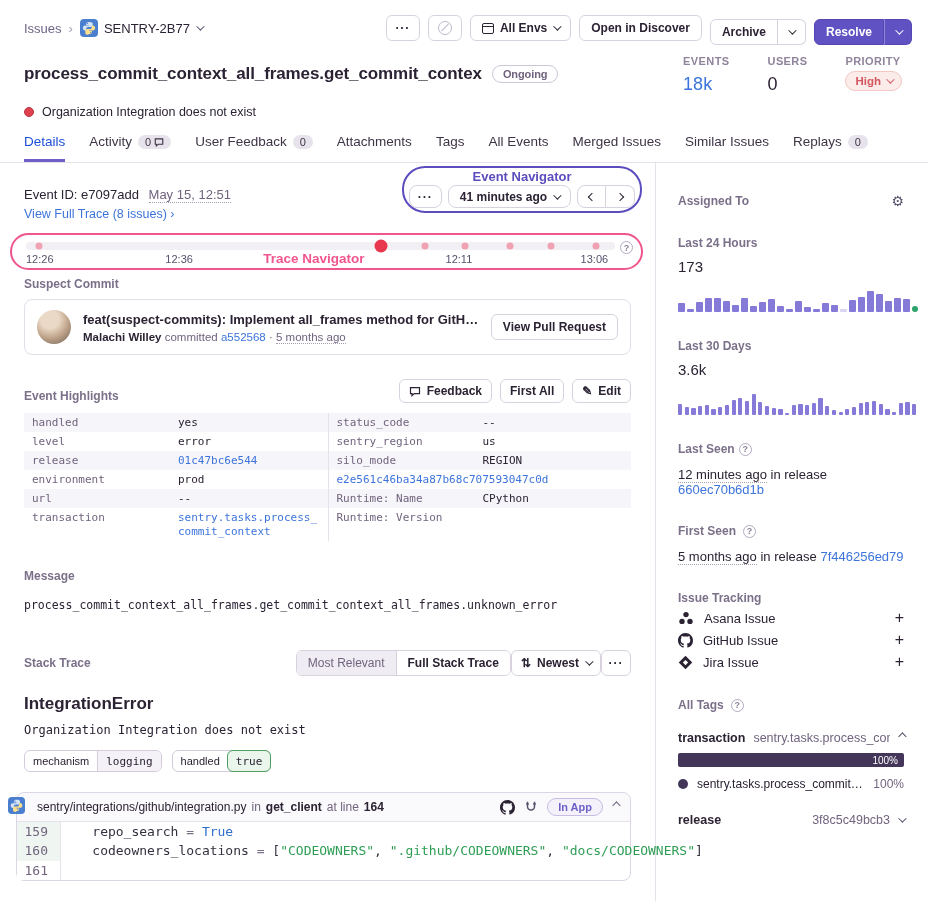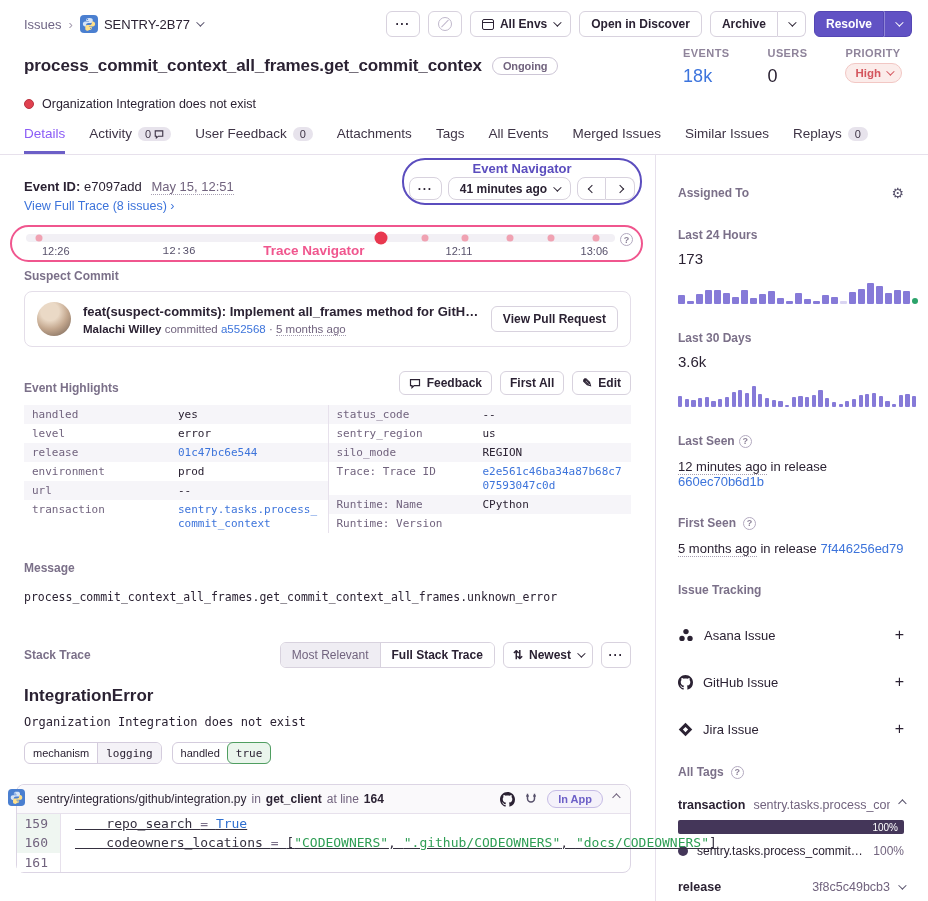--- a/index.html
+++ b/index.html
@@ -19,21 +19,21 @@
   .help { width:13px; height:13px; border-radius:50%; border:1.2px solid #b3aac0;
           color:#8d8399; font-size:9px; font-weight:700; display:inline-flex;
           align-items:center; justify-content:center; flex-shrink:0; }
   .link { color:#3d74db; text-decoration:none; cursor:pointer; }
   .dotted { border-bottom:1px dotted #a79fb2; }
   .btn { display:inline-flex; align-items:center; gap:6px; height:26px; padding:0 11px;
          border:1px solid #d8d2de; border-radius:6px; background:#fff; font-weight:700;
          font-size:12px; color:#2b2233; cursor:pointer; white-space:nowrap; }
   .btn.sm { height:24px; font-size:12px; padding:0 9px; }
   .btn.icon-only { width:34px; justify-content:center; padding:0; font-weight:700; letter-spacing:1px; }
-  .split { display:inline-flex; }
+  .split { display:inline-flex;margin-top:8px; }
   .split .btn:first-child { border-radius:6px 0 0 6px; }
   .split .btn:last-child  { border-radius:0 6px 6px 0; border-left:0; width:28px; justify-content:center; padding:0; }
   .sec-h { font-size:12px; font-weight:700; color:#7b7089; }
 
   
   .topbar { display:flex; justify-content:space-between; align-items:center; padding:11px 16px 2px 24px; }
   .crumbs { display:flex; align-items:center; gap:7px; font-size:13px; color:#6f6585;justify-content:center; }
   .crumbs .sep { color:#a79fb2; font-size:13px; }
   .crumbs .sid { color:#2b2233; font-weight:500; display:flex; align-items:center; gap:6px; }
   .crumbs .chv { color:#57516b; }
@@ -57,33 +57,33 @@
   .stat .val.blue { color:#3c74dd; }
   .pill-high { display:inline-flex; align-items:center; gap:5px; background:#fbecea; border:1px solid #f2c7c4;
                color:#d4565e; font-size:11.5px; font-weight:700; border-radius:14px; padding:3px 9px; margin-top:4px; }
   .culprit { display:flex; align-items:center; gap:8px; padding:0 24px; margin-top:10px; font-size:12.5px; }
   .err-dot { width:10px; height:10px; border-radius:50%; background:#e0414f; border:1.5px solid #b93341; flex-shrink:0; }
 
   
   .tabs { display:flex; gap:24px; padding:15px 24px 0; border-bottom:1px solid #e7e1ec; }
   .tab { display:flex; align-items:center; gap:6px; padding-bottom:10px; font-size:13.5px;
          color:#3e3446; cursor:pointer; border-bottom:3px solid transparent; }
-  .tab.active { color:#8b5cf6; border-bottom-color:#6c5fc7; }
+  .tab.active { color:#1d4ed8; border-bottom-color:#6c5fc7; }
   .count { background:#e7e3ec; border-radius:20px; font-size:11px; padding:1px 7px; color:#3e3446;
            display:inline-flex; align-items:center; gap:3px; }
 
   
   .content { display:flex; height:763px; }
   main { flex:1; min-width:0; padding:24px 24px 0; position:relative; }
   aside { width:273px; flex-shrink:0; border-left:1px solid #e7e1ec; padding:30px 24px 0 22px; }
 
   
   .event-head { position:relative; }
   .eid-line { font-size:13px; }
-  .eid-line b { font-weight:700; }
+  .eid-line b { font-weight:400; }
   .eid-time { color:#71637e; margin-left:6px; }
   .trace-line { margin-top:5px; font-size:12.5px; }
   .evnav { position:absolute; top:-21px; right:-11px; width:240px; height:47px;
            border:2.5px solid #5b4dbe; border-radius:23px; background:#fff; text-align:center; }
   .evnav-label { color:#5b4dbe; font-size:13px; font-weight:700; margin-top:1px; }
   .evnav-ctrls { display:flex; justify-content:center; gap:6px; margin-top:1px; }
   .evnav-ctrls .btn { height:23px; border-radius:8px; }
   .pair { display:inline-flex; }
   .pair .btn { width:29px; justify-content:center; padding:0; }
   .pair .btn:first-child { border-radius:8px 0 0 8px; }
@@ -91,21 +91,21 @@
 
   
   .tracenav { position:relative; margin:12px -12px 0 -14px; height:37px;
               border:2.5px solid #f0568e; border-radius:19px; padding:7px 26px 0 14px; }
   .track { position:relative; height:8px; background:#f2f0f5; border-radius:4px; }
   .tdot { position:absolute; top:50%; transform:translate(-50%,-50%); width:7px; height:7px;
           border-radius:50%; background:#f0a2b2; cursor:pointer; }
   .tdot.big { width:13px; height:13px; background:#e8384f; }
   .ticks { position:relative; height:14px; margin-top:2px; font-size:11px; color:#57516b; }
   .tick { position:absolute; transform:translateX(-50%); top:1px; }
-  .tick:first-child { transform:none;margin-left:16px; }
+  .tick:first-child { transform:none; }
   .tracenav .help { position:absolute; right:8px; top:6px; }
   .tracenav-label { position:absolute; left:48%; transform:translateX(-50%); bottom:2px;
                     color:#f0568e; font-size:13.5px; font-weight:700; white-space:nowrap; }
 
   
   .suspect-h { margin-top:7px; }
   .commit-card { margin-top:8px; border:1px solid #e4dee9; border-radius:8px; padding:10px 12px;
                  display:flex; align-items:center; gap:12px; }
   .avatar { width:34px; height:34px; border-radius:50%; flex-shrink:0;
             background: radial-gradient(circle at 38% 28%, #ead9c6 0 28%, #c3a78e 55%, #6d5c50 100%); }
@@ -123,21 +123,21 @@
   .kv-row { display:flex; font-family:"DejaVu Sans Mono", monospace; font-size:11px; line-height:14px; }
   .kv-row.odd { background:#f6f5f9; }
   .kv-key { width:146px; flex-shrink:0; color:#71637e; padding:3px 8px 2px; }
   .kv-val { flex:1; color:#2b2233; padding:3px 8px 2px; word-break:break-word; }
   .kv-val.lnk { color:#3d74db; word-break:break-all; }
 
   
   .msg-h { margin-top:28px; }
   .msg-text { margin-top:15px; font-family:"DejaVu Sans Mono", monospace; font-size:11.5px; }
   .st-row { margin-top:38px; display:flex; align-items:center; }
-  .st-ctrls { margin-left:auto; display:flex; gap:8px; align-items:center; }
+  .st-ctrls { margin-left:auto; display:flex; align-items:center; }
   .seg { display:inline-flex; border:1px solid #d8d2de; border-radius:6px; overflow:hidden;
          font-size:12px; height:26px; }
   .seg-item { display:flex; align-items:center; padding:0 11px; background:#efedf3; color:#71637e; cursor:pointer; }
   .seg-item.active { background:#fff; color:#2b2233; font-weight:700; border-left:1px solid #d8d2de; }
   .exc-type { margin-top:18px; font-size:17px; font-weight:700; }
   .exc-val { margin-top:9px; font-family:"DejaVu Sans Mono", monospace; font-size:12px; }
   .chips { margin-top:13px; display:flex; gap:10px; }
   .chip { display:inline-flex; border:1px solid #d4ccdd; border-radius:6px; font-size:11px; height:22px; }
   .chip .ck { display:flex; align-items:center; padding:0 8px; }
   .chip .cv { display:flex; align-items:center; padding:0 8px; background:#f4f2f7;
@@ -153,37 +153,37 @@
   .frame-h .muted { color:#71637e; }
   .frame-h b { font-weight:700; }
   .frame-icons { margin-left:auto; display:flex; align-items:center; gap:9px; }
   .inapp { border:1px solid #c6bce5; background:#f4f1fa; color:#6c5fc7; font-size:11px; font-weight:600;
            border-radius:12px; padding:2px 10px; }
   .code-row { display:flex; font-family:"DejaVu Sans Mono", monospace; font-size:13px;
               line-height:19.3px; height:19.3px; }
   .gut { width:44px; flex-shrink:0; text-align:right; padding-right:12px; color:#71637e;
          border-right:1px solid #e7e1ec; position:relative; background:#fff; }
   .gut.ctx { background:#eff6f1; }
-  .code-text { padding-left:14px; white-space:pre; color:#35303f;text-decoration:underline; } .tk-s { color:#2f9e55; } .tk-b { color:#2f6fd0; } .tk-o { color:#7b7089; }
+  .code-text { white-space:pre; color:#35303f; } .tk-s { color:#2f9e55; } .tk-b { color:#2f6fd0; } .tk-o { color:#7b7089; }
 
   
   .sb-sec { margin-top:27px; }
   .sb-sec:first-child { margin-top:0; }
   .sb-head { display:flex; align-items:center; gap:6px; }
   .sb-head .gear { margin-left:auto; font-size:14px; color:#57516b; cursor:pointer;
                    font-family:"DejaVu Sans", sans-serif; }
   .assignee { margin-top:13px; display:flex; align-items:center; gap:10px; font-size:13px; cursor:pointer; }
   .assignee .chv { margin-left:auto; color:#57516b; }
   .sb-total { font-size:15px; margin-top:8px; }
   .spark { margin-top:9px; height:28px; display:flex; align-items:flex-end; gap:2.5px; }
   .spark .bar { background:#867ad8; border-radius:1px; flex-shrink:0; }
   .spark .bar.mut { background:#dad5f2; }
   .spark .gdot { width:6px; height:6px; border-radius:50%; background:#2ba36a; flex-shrink:0; }
   .seen-text { margin-top:11px; font-size:13px; }
-  .it-row { display:flex; align-items:center; gap:10px; margin-top:29px; font-size:13px; }
+  .it-row { display:flex; align-items:center; gap:10px; margin-top:4px; font-size:13px; }
   .it-row .plus { margin-left:auto; font-size:16px; font-weight:400; color:#2b2233; cursor:pointer; }
   .tag-group { margin-top:19px; }
   .tag-head { display:flex; align-items:center; font-size:12.5px; gap:8px; }
   .tag-key { font-weight:700; white-space:nowrap; }
   .tag-val { flex:1; text-align:right; color:#71637e; white-space:nowrap; overflow:hidden; }
   .tag-head .chv { color:#57516b; flex-shrink:0; }
   .tag-bar { margin-top:8px; height:14px; display:flex; border-radius:2px; overflow:hidden; background:#e8e2f6; }
   .tseg { height:100%; display:flex; align-items:center; font-size:10px; color:#fff; }
   .tseg.dark  { background:#443659; }
   .tseg .lab-right { margin-left:auto; padding-right:6px; }
@@ -349,21 +349,21 @@
           <span class="tdot" style="left: 2.2%;"></span>
           <span class="tdot big" style="left: 60.3%;"></span>
           <span class="tdot" style="left: 67.8%;"></span>
           <span class="tdot" style="left: 74.6%;"></span>
           <span class="tdot" style="left: 82.2%;"></span>
           <span class="tdot" style="left: 89.2%;"></span>
           <span class="tdot" style="left: 96.7%;"></span>
         </div>
     <div class="ticks" id="trace-ticks">
           <span class="tick" style="left: 0%;">12:26</span>
-          <span class="tick" style="left: 26%; font-family: Liberation Mono, monospace;">12:36</span>
+          <span class="tick" style="left: 26%;">12:36</span>
           <span class="tick" style="left: 73.5%;">12:11</span>
           <span class="tick" style="left: 96.5%;">13:06</span>
         </div>
     <span class="help">?</span>
     <div class="tracenav-label">Trace Navigator</div>
   </div>
 
   <div class="sec-h suspect-h">Suspect Commit</div>
   <div class="commit-card">
     <span class="avatar"></span>
@@ -430,21 +430,20 @@
           </div>
           <div class="kv-row">
             <div class="kv-key">sentry_region</div>
             <div class="kv-val">us</div>
           </div>
           <div class="kv-row odd">
             <div class="kv-key">silo_mode</div>
             <div class="kv-val">REGION</div>
           </div>
           <div class="kv-row">
-            <div class="kv-key">Trace: Trace ID</div>
             <div class="kv-val lnk">e2e561c46ba34a87b68c707593047c0d</div>
           </div>
           <div class="kv-row odd">
             <div class="kv-key">Runtime: Name</div>
             <div class="kv-val">CPython</div>
           </div>
           <div class="kv-row">
             <div class="kv-key">Runtime: Version</div>
           </div>
         </div>

